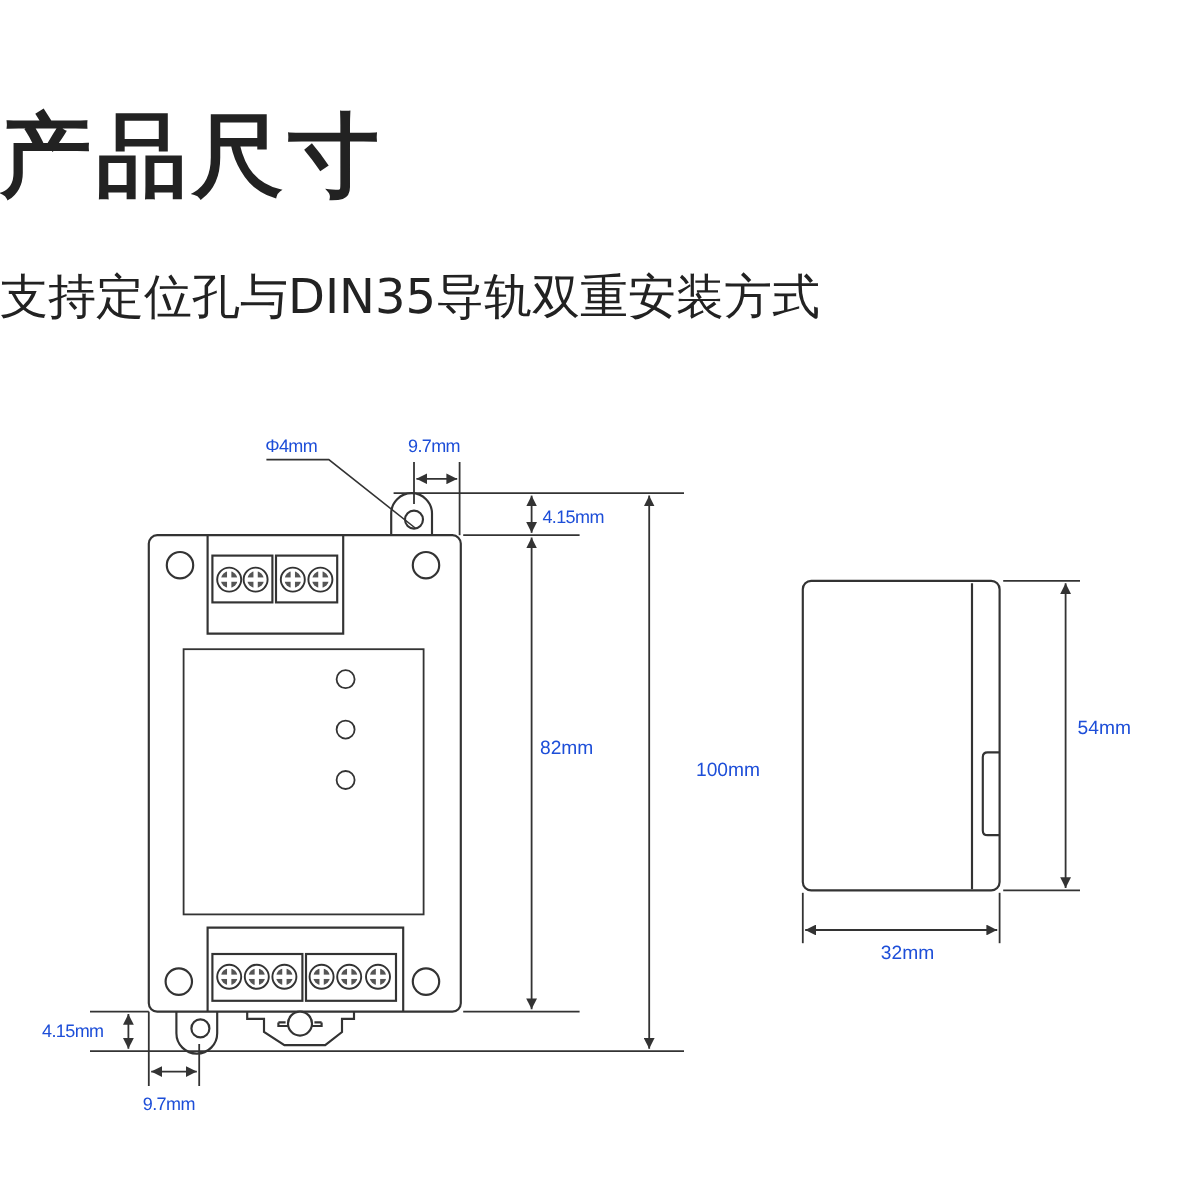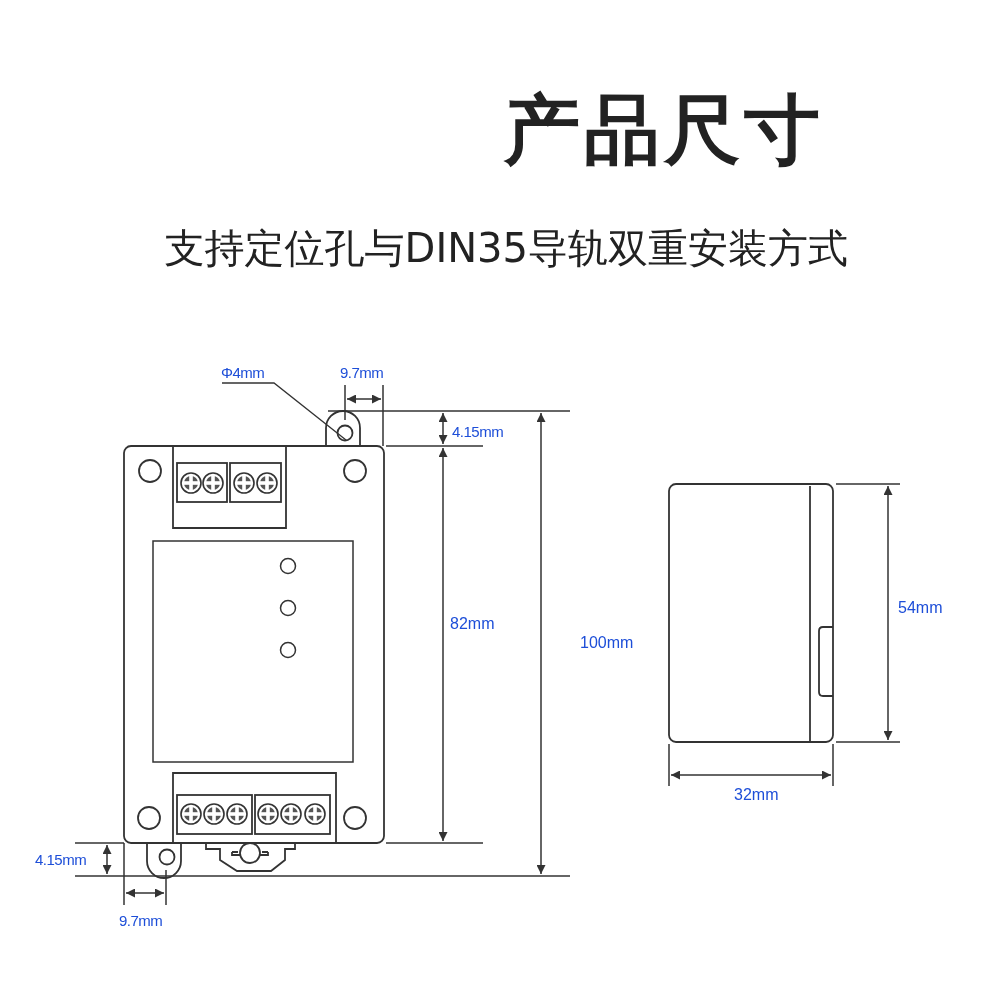--- a/index.html
+++ b/index.html
@@ -1,18 +1,18 @@
 <!DOCTYPE html>
 <html><head>
   <meta charset="utf-8">
   <style>
     html, body { margin: 0; padding: 0; background: #ffffff; }
     body { width: 1000px; height: 983px; position: relative; overflow: hidden; font-family: "DejaVu Sans", sans-serif; color: #222; }
-    .title { position: absolute; left: 0; top: 92px; width: 824px; text-align: right; font-size: 76px; font-weight: bold; letter-spacing: 4px; color: #222; line-height: 1; }
-    .subtitle { position: absolute; left: 0; top: 228px; width: 848px; text-align: right; font-size: 40px; color: #222; line-height: 1; }
+    .title { position: absolute; left: 0; top: 92px; width: 824px; text-align: left; font-size: 76px; font-weight: bold; letter-spacing: 4px; color: #222; line-height: 1; }
+    .subtitle { position: absolute; left: 0; top: 228px; width: 848px; text-align: left; font-size: 40px; color: #222; line-height: 1; }
     svg.drawing { position: absolute; left: 0; top: 0; }
     .lbl { position: absolute; color: #1d4ed8; line-height: 1; white-space: nowrap; font-family: "Liberation Sans", sans-serif; }
     .lbl-s { font-size: 15px; letter-spacing: -0.5px; }
     .lbl-m { font-size: 16px; }
   </style>
 </head>
 <body>
 
 <div class="title">产品尺寸</div>
 <div class="subtitle">支持定位孔与DIN35导轨双重安装方式</div>

